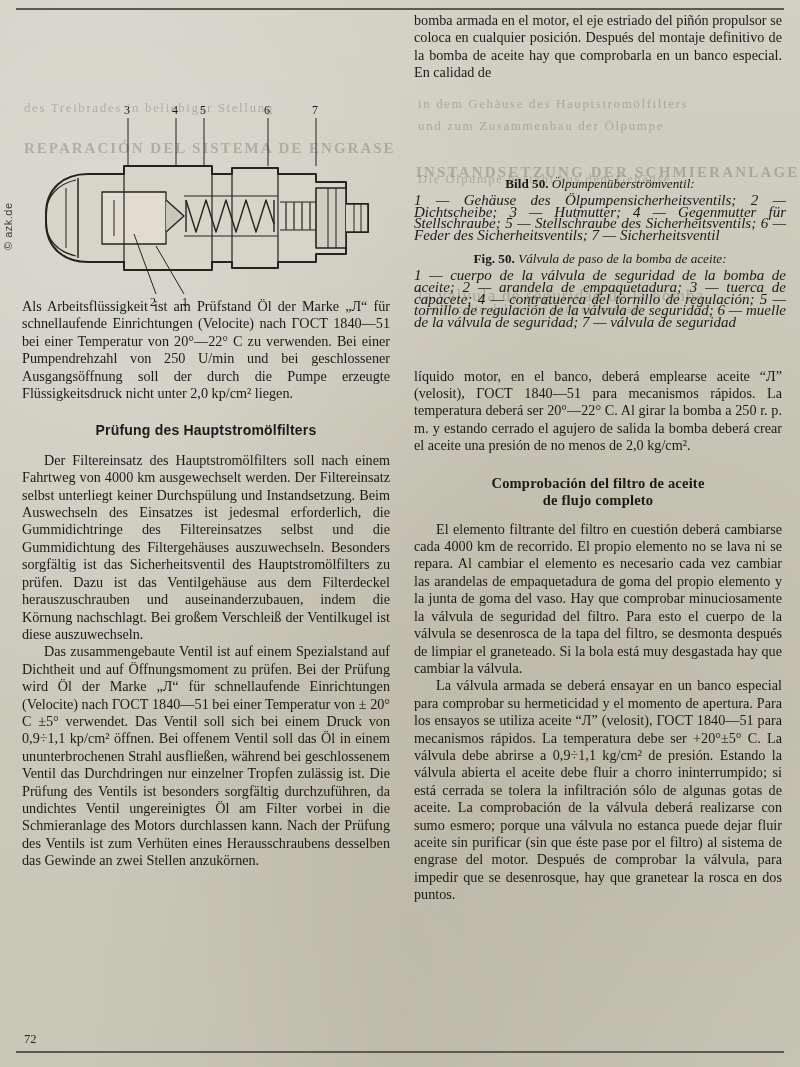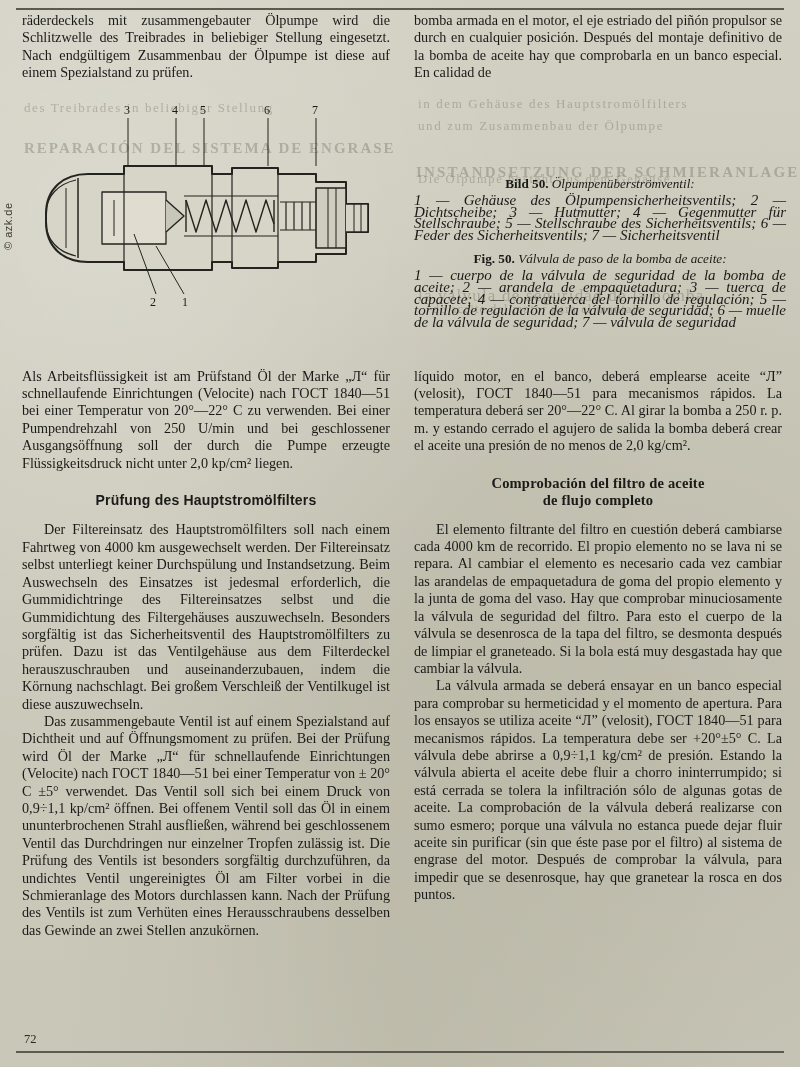--- a/index.html
+++ b/index.html
@@ -267,34 +267,33 @@
     <div class="cap-body">1 — Gehäuse des Ölpumpensicherheitsventils; 2 — Dichtscheibe; 3 — Hutmutter; 4 — Gegenmutter für Stellschraube; 5 — Stellschraube des Sicherheitsventils; 6 — Feder des Sicherheitsventils; 7 — Sicherheitsventil</div>
     <div class="cap-gap"></div>
     <div class="cap-title">
       <b>Fig. 50.</b>
       <span>Válvula de paso de la bomba de aceite:</span>
     </div>
     <div class="cap-body">1 — cuerpo de la válvula de seguridad de la bomba de aceite; 2 — arandela de empaquetadura; 3 — tuerca de capacete; 4 — contratuerca del tornillo de regulación; 5 — tornillo de regulación de la válvula de seguridad; 6 — muelle de la válvula de seguridad; 7 — válvula de seguridad</div>
   </div>
 
   <div class="col col-left de">
-    <p class="noind">räderdeckels mit zusammengebauter Ölpumpe wird die Schlitzwelle des Treibrades in beliebiger Stellung eingesetzt. Nach endgültigem Zusammenbau der Ölpumpe ist diese auf einem Spezialstand zu prüfen.</p>
 
     <div style="height:286px"></div>
 
     <p class="noind">Als Arbeitsflüssigkeit ist am Prüfstand Öl der Marke „Л“ für schnellaufende Einrichtungen (Velocite) nach ГОСТ 1840—51 bei einer Temperatur von 20°—22° C zu verwenden. Bei einer Pumpendrehzahl von 250 U/min und bei geschlossener Ausgangsöffnung soll der durch die Pumpe erzeugte Flüssigkeitsdruck nicht unter 2,0 kp/cm² liegen.</p>
 
     <h2 class="section">Prüfung des Hauptstromölfilters</h2>
 
     <p>Der Filtereinsatz des Hauptstromölfilters soll nach einem Fahrtweg von 4000 km ausgewechselt werden. Der Filtereinsatz selbst unterliegt keiner Durchspülung und Instandsetzung. Beim Auswechseln des Einsatzes ist jedesmal erforderlich, die Gummidichtringe des Filtereinsatzes selbst und die Gummidichtung des Filtergehäuses auszuwechseln. Besonders sorgfältig ist das Sicherheitsventil des Hauptstromölfilters zu prüfen. Dazu ist das Ventilgehäuse aus dem Filterdeckel herauszuschrauben und auseinanderzubauen, indem die Körnung nachschlagt. Bei großem Verschleiß der Ventilkugel ist diese auszuwechseln.</p>
     <p>Das zusammengebaute Ventil ist auf einem Spezialstand auf Dichtheit und auf Öffnungsmoment zu prüfen. Bei der Prüfung wird Öl der Marke „Л“ für schnellaufende Einrichtungen (Velocite) nach ГОСТ 1840—51 bei einer Temperatur von ± 20° C ±5° verwendet. Das Ventil soll sich bei einem Druck von 0,9÷1,1 kp/cm² öffnen. Bei offenem Ventil soll das Öl in einem ununterbrochenen Strahl ausfließen, während bei geschlossenem Ventil das Durchdringen nur einzelner Tropfen zulässig ist. Die Prüfung des Ventils ist besonders sorgfältig durchzuführen, da undichtes Ventil ungereinigtes Öl am Filter vorbei in die Schmieranlage des Motors durchlassen kann. Nach der Prüfung des Ventils ist zum Verhüten eines Herausschraubens desselben das Gewinde an zwei Stellen anzukörnen.</p>
   </div>
 
   <div class="col col-right es">
-    <p class="noind">bomba armada en el motor, el eje estriado del piñón propulsor se durch en cualquier posición. Después del montaje definitivo de la bomba de aceite hay que comprobarla en un banco especial. En calidad de</p>
+    <p class="noind">bomba armada en el motor, el eje estriado del piñón propulsor se coloca en cualquier posición. Después del montaje definitivo de la bomba de aceite hay que comprobarla en un banco especial. En calidad de</p>
 
     <div style="height:286px"></div>
 
     <p class="noind">líquido motor, en el banco, deberá emplearse aceite “Л” (velosit), ГОСТ 1840—51 para mecanismos rápidos. La temperatura deberá ser 20°—22° C. Al girar la bomba a 250 r. p. m. y estando cerrado el agujero de salida la bomba deberá crear el aceite una presión de no menos de 2,0 kg/cm².</p>
 
     <h2 class="section es">
       <span>Comprobación del filtro de aceite</span><br>
       <span>de flujo completo</span>
     </h2>
 

